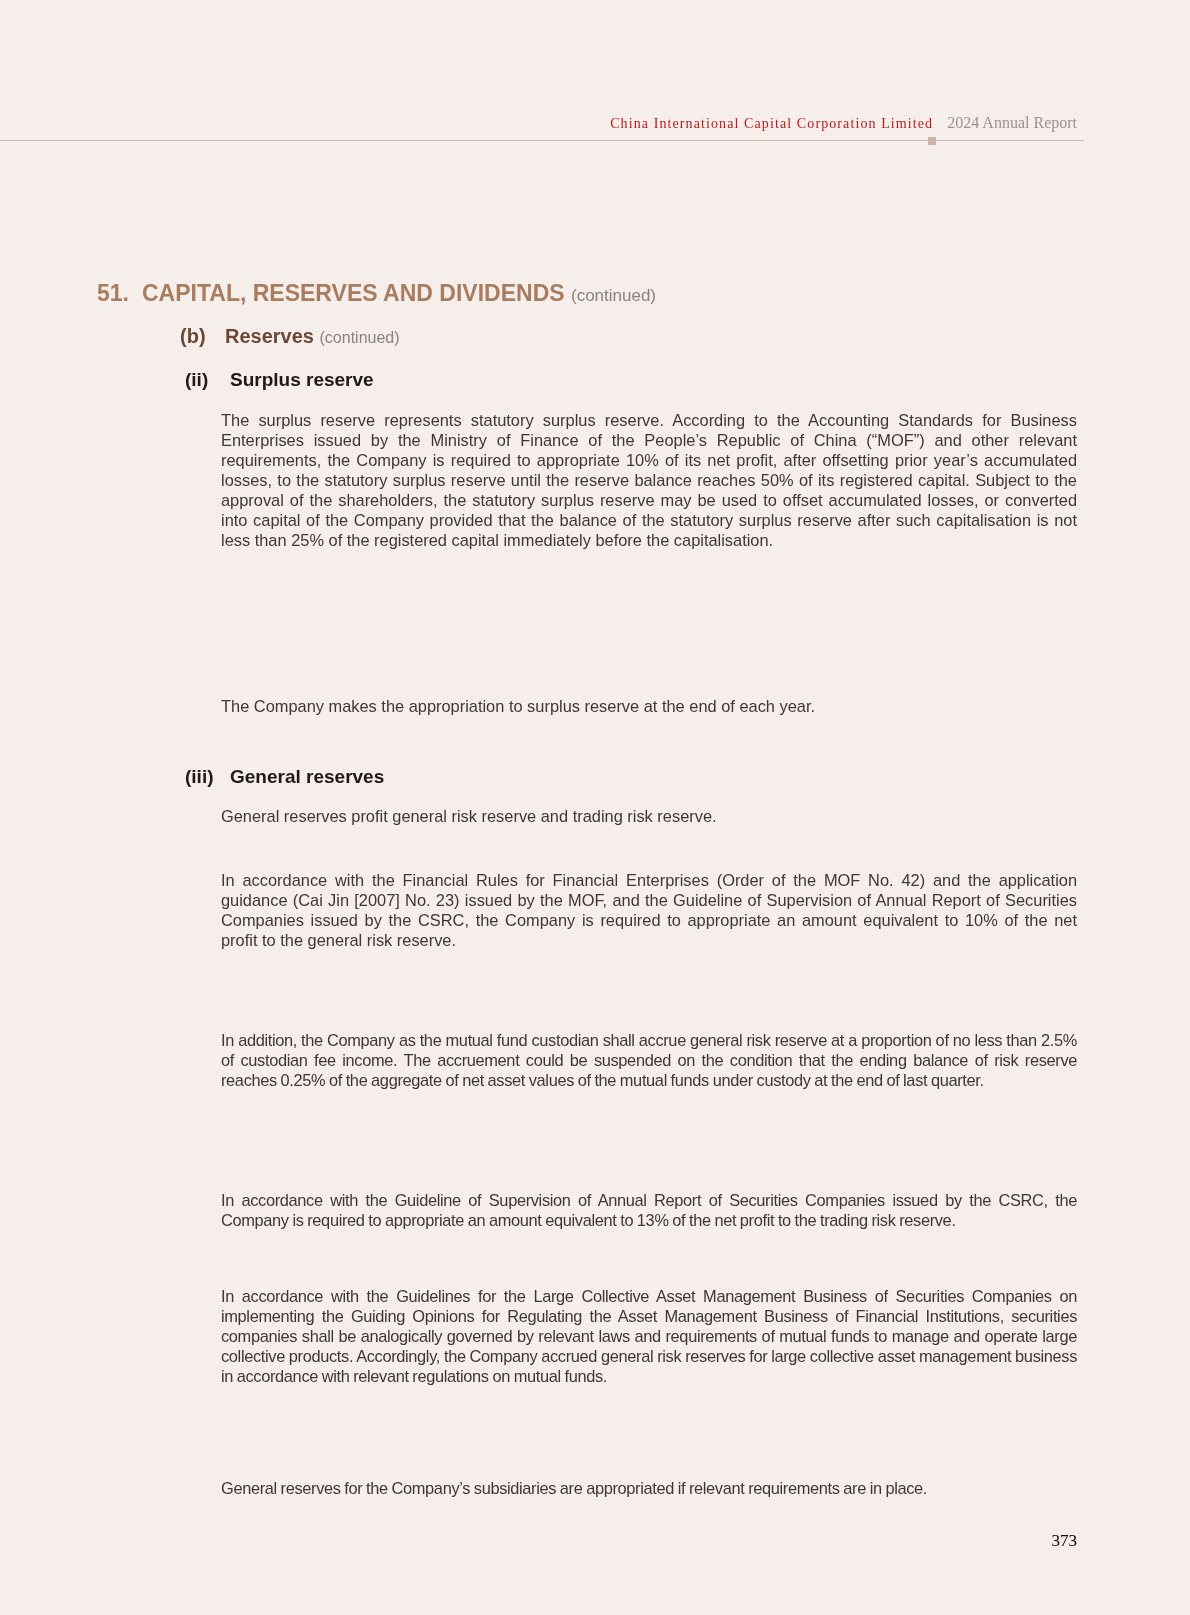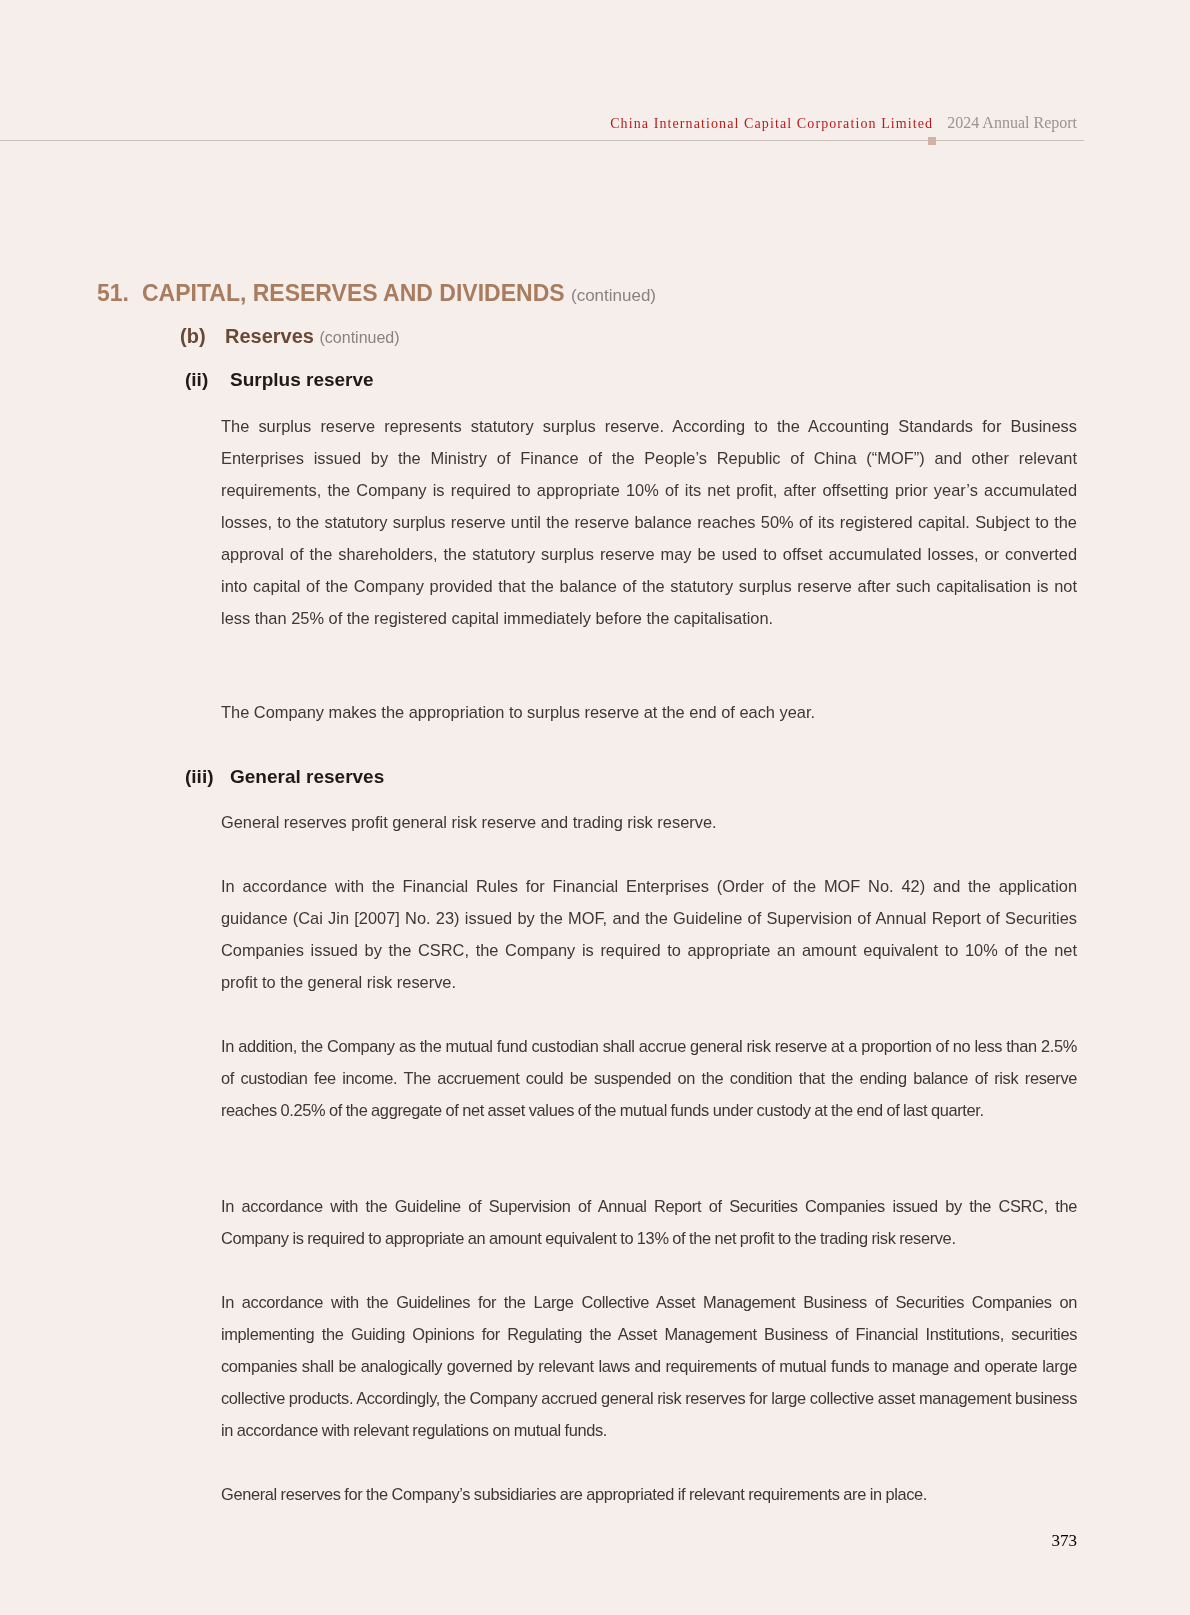--- a/index.html
+++ b/index.html
@@ -31,21 +31,21 @@
     position:absolute; top:325px; left:148px; font-size:20px; font-weight:bold; color:#6a4836; white-space:nowrap;margin-left:32px;
   }
   .h2 .num { display:inline-block; width:45px; }
   .h2 .cont { font-size:16px; }
   .h3 {
     position:absolute; font-size:19px; font-weight:bold; color:#1e1a19; white-space:nowrap;margin-left:9px;
   }
   .h3 .num { display:inline-block; width:45px; }
   .para {
     position:absolute; left:221px; width:856px;
-    font-size:16.4px; line-height:32px; text-align:justify; color:#3d3736;
+    font-size:16.4px; line-height:20px; text-align:justify; color:#3d3736;
     margin:0;
   }
   .para.condensed { letter-spacing:-0.35px; word-spacing:-0.5px; }
   .page-num {
     position:absolute; top:1531px; right:113px;
     font-family:"Liberation Serif", "DejaVu Serif", serif; font-size:17px; color:#000000;
   }
 </style>
 </head>
 <body>

